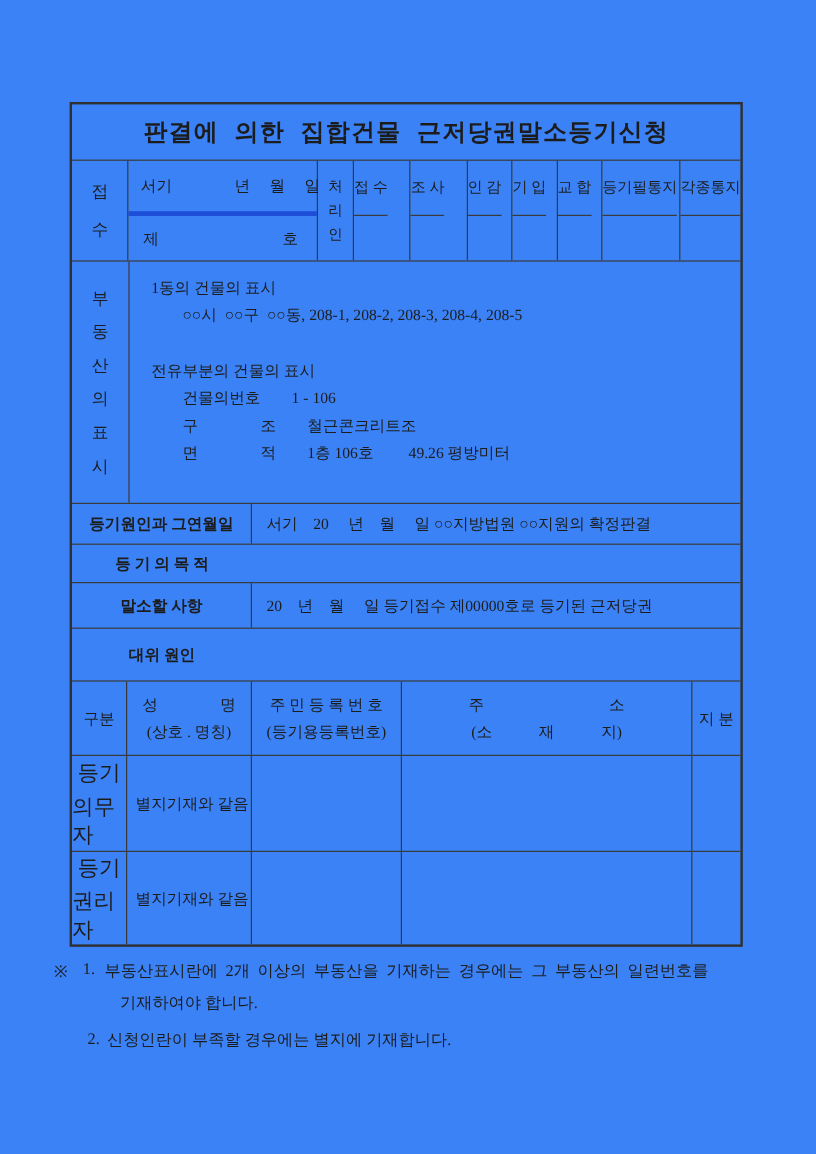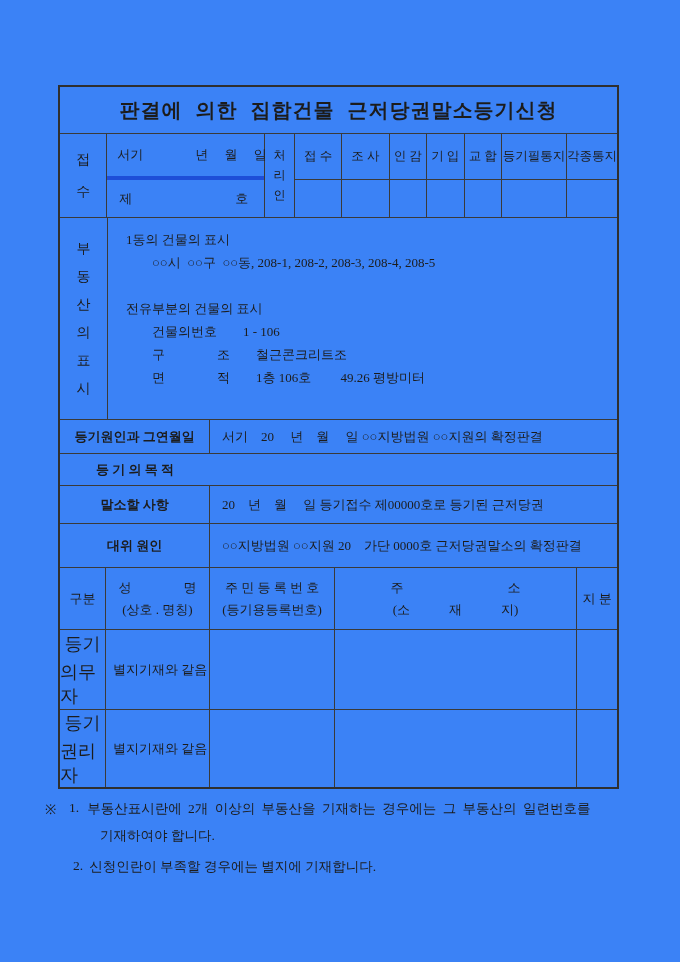--- a/index.html
+++ b/index.html
@@ -9,42 +9,42 @@
     font-family:"Liberation Serif","DejaVu Serif",serif;
     color:#1c1c1c; overflow:hidden;
   }
   .doc-table {
     position:absolute; left:58px; top:85px; width:561px;
     border:2px solid #2f2f2f;
   }
   .sec { display:flex; border-bottom:1px solid #3a3a3a; }
   .sec:last-child { border-bottom:none; }
   .c { border-right:1px solid #3a3a3a; }
-  .c:last-child { border-right:none;gap:28px; }
+  .c:last-child { border-right:none; }
   .center { display:flex; align-items:center; justify-content:center;font-weight:bold; }
   .vstack { display:flex; flex-direction:column; align-items:center; justify-content:center; }
   .fs { font-size:13px; }
   .pre { white-space:pre; }
 
   
   .title-row { height:47px; }
   .title-row .t {
     width:100%; text-align:center; font-weight:bold; font-size:20px;
     letter-spacing:1px; word-spacing:7px; padding-top:10px;
   }
   
   .receipt { height:84px; }
   .rc-left { width:48px; font-size:14px; }
   .rc-left .vstack { gap:14px; height:100%; }
   .rc-date { width:158px; display:flex; flex-direction:column; }
   .rc-date .d1 { height:46px; border-bottom:4px solid #1d4ed8; display:flex; align-items:center; padding-left:10px; }
   .rc-date .d2 { flex:1; display:flex; align-items:center; justify-content:space-between; padding:0 16px 0 12px; }
   .rc-proc { width:30px; font-size:12px; }
   .rc-proc .vstack { gap:3px; height:100%; }
-  .rc-col { display:flex; flex-direction:column; }
+  .rc-col { display:flex; }
   .rc-col .h { height:46px; border-bottom:1px solid #3a3a3a; display:flex; align-items:center; justify-content:center; font-size:12.5px; white-space:nowrap; }
   .rc-col .e { flex:1; }
   .w48{width:48px}.w38{width:38px}.w66{width:66px}.wlast{flex:1}
 
   
   .property { height:202px; }
   .prop-label { width:48px; font-size:14px; }
   .prop-label .vstack { gap:10px; height:100%; }
   .prop-body { flex:1; padding:10px 0 0 18px; }
   .prop-body .ln { height:23px; line-height:23px; font-size:13px; white-space:pre; }
@@ -160,21 +160,20 @@
     </div>
     <div class="sec drow h32">
       <div class="c lab center">등 기 의 목 적</div>
     </div>
     <div class="sec drow h38">
       <div class="c lab center">말소할 사항</div>
       <div class="c val">20　년　월　 일 등기접수 제00000호로 등기된 근저당권</div>
     </div>
     <div class="sec drow h44">
       <div class="c lab center">대위 원인</div>
-      <div class="c val">○○지방법원 ○○지원 20　가단 0000호 근저당권말소의 확정판결</div>
     </div>
 
     <div class="sec party-head">
       <div class="c cell pw1">
         <span>구분</span>
       </div>
       <div class="c cell pw2">
         <span class="pre">성　　　　명</span>
         <span>(상호 . 명칭)</span>
       </div>

